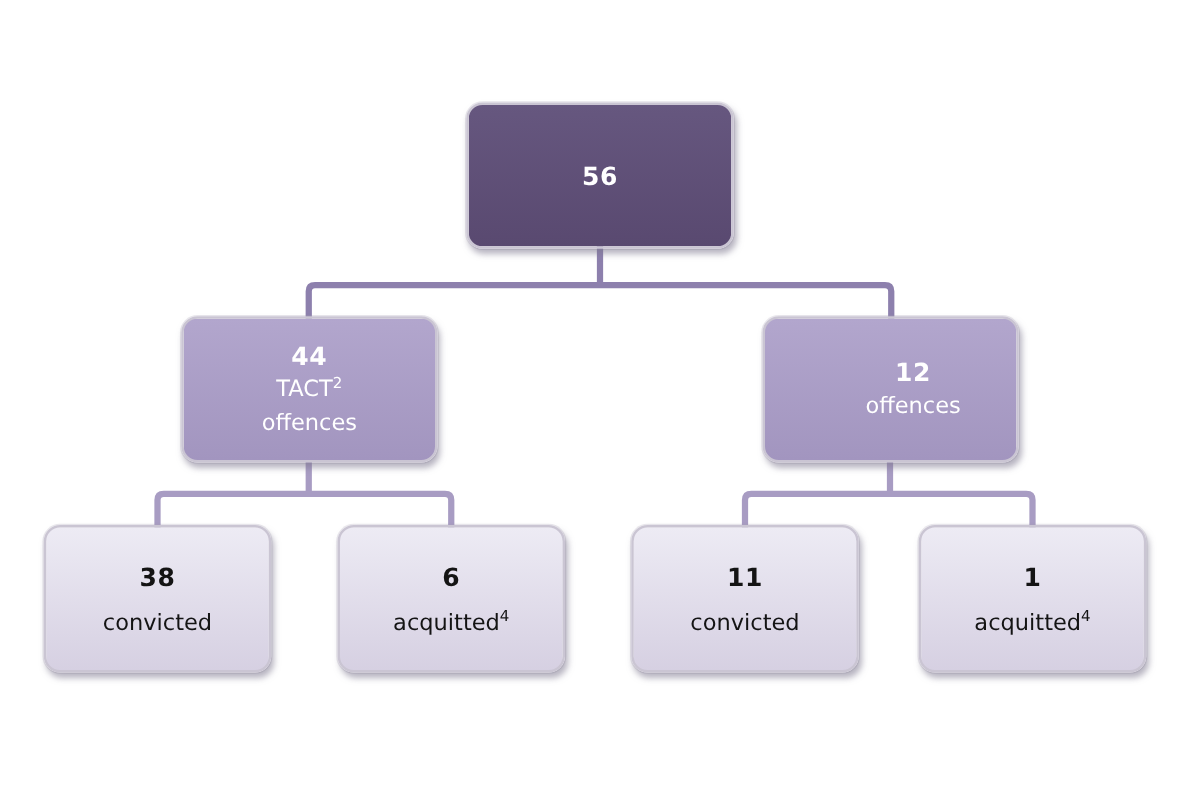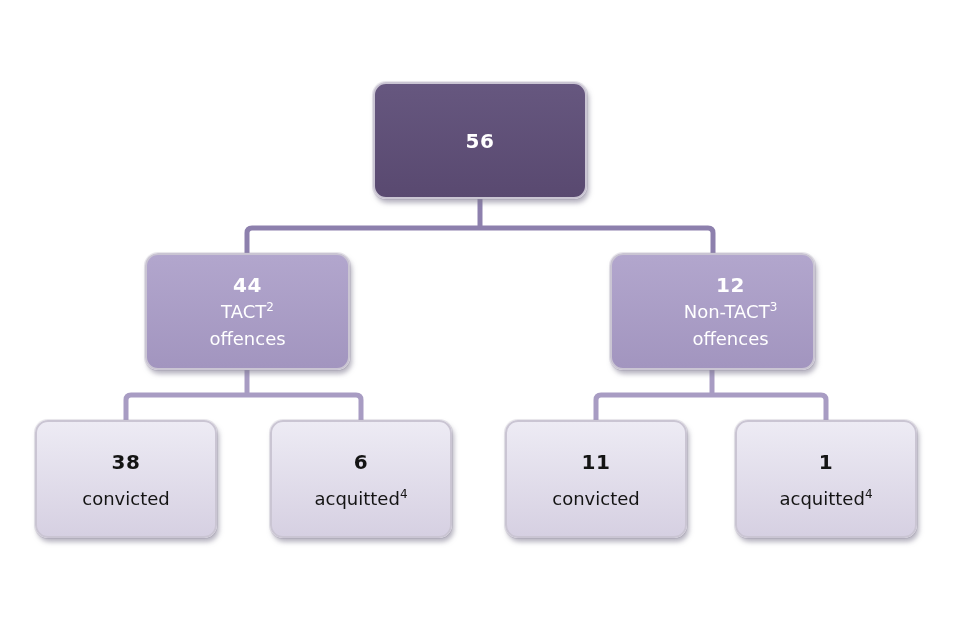--- a/index.html
+++ b/index.html
@@ -51,21 +51,20 @@
   </div>
 
   <div class="node l2" style="left:145px;top:253px;width:205px;height:117px;">
     <div class="num">44</div>
     <div class="lbl"><span>TACT</span><sup>2</sup></div>
     <div class="lbl">offences</div>
   </div>
 
   <div class="node l2" style="left:610px;top:253px;width:205px;height:117px;padding-left:36px;">
     <div class="num">12</div>
-    <div class="lbl"><span>Non-TACT</span><sup>3</sup></div>
     <div class="lbl">offences</div>
   </div>
 
   <div class="node l3" style="left:35px;top:420px;width:182px;height:118px;">
     <div class="num">38</div>
     <div class="lbl"><span>convicted</span><sup></sup></div>
   </div>
 
   <div class="node l3" style="left:270px;top:420px;width:182px;height:118px;">
     <div class="num">6</div>

